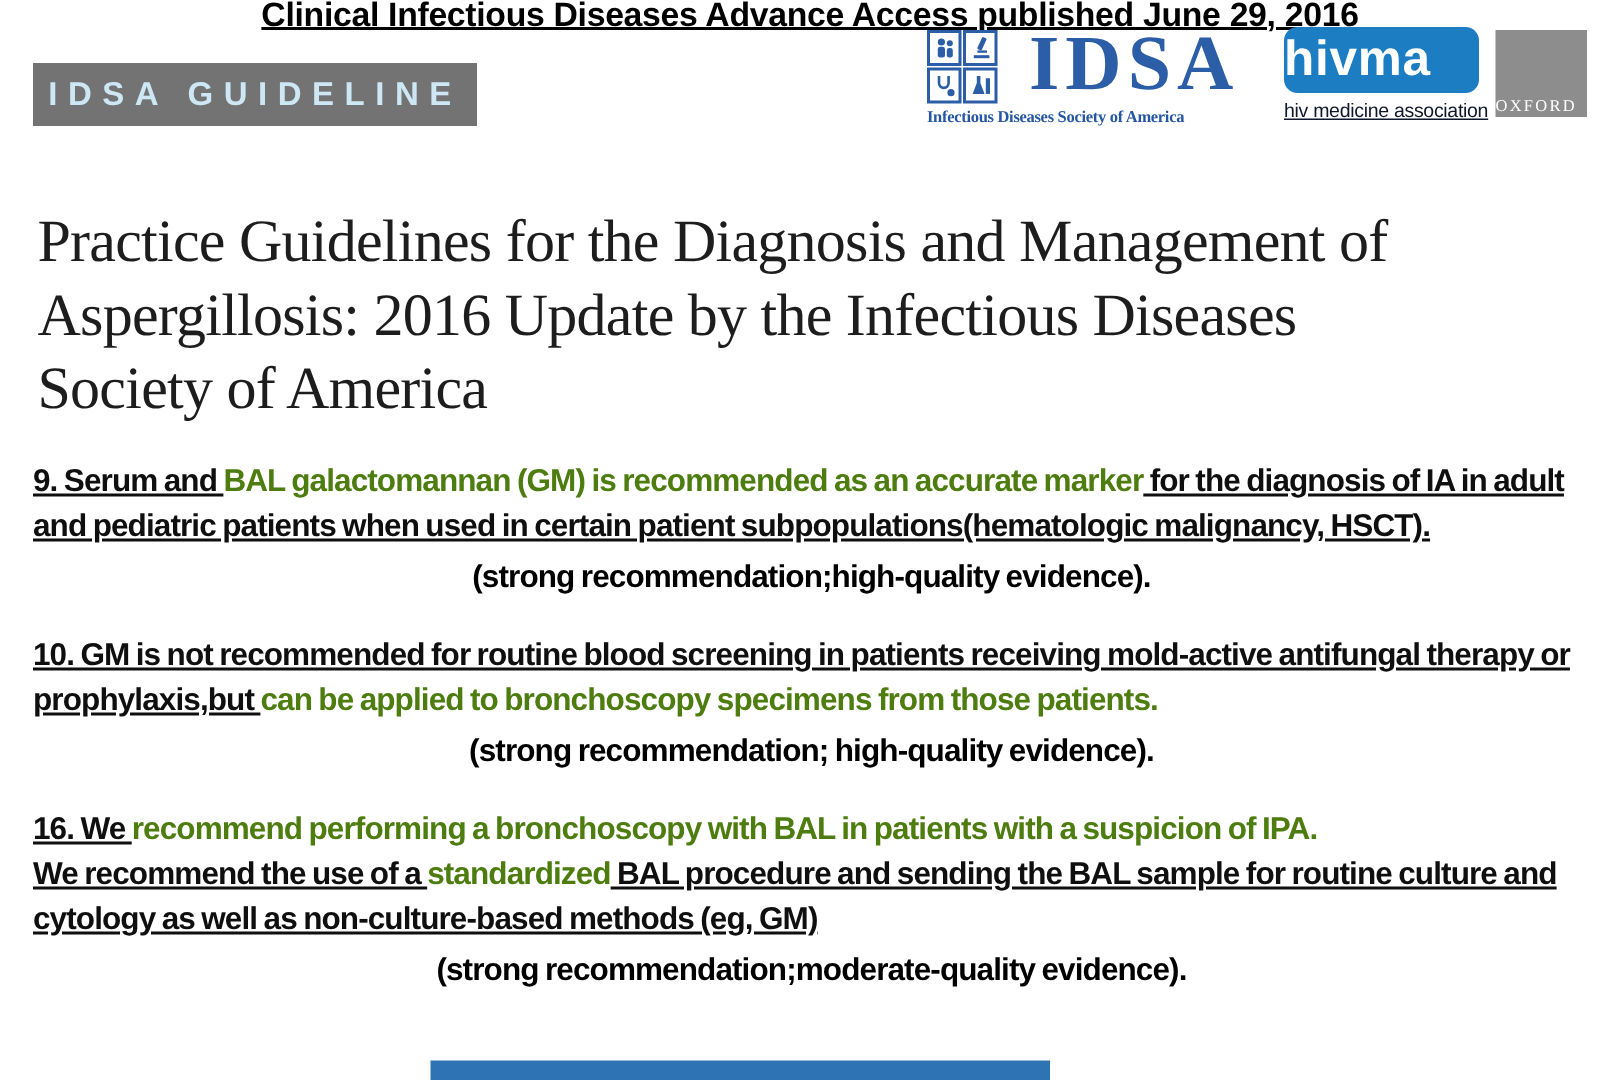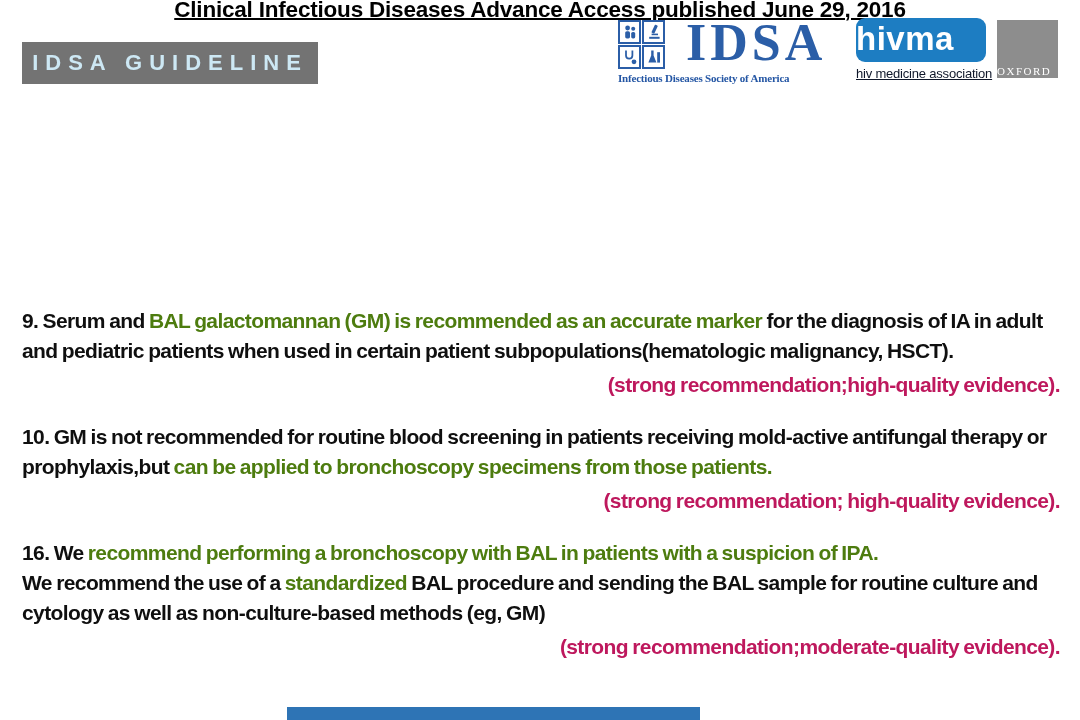--- a/index.html
+++ b/index.html
@@ -63,24 +63,24 @@
     font-family:"Liberation Serif", serif; font-size:40px; line-height:49px;
     color:#1d1d1d; letter-spacing:-0.5px;
   }
 
   
   .rec {
     position:absolute; left:22px; width:1038px;
     font-weight:bold; font-size:21px; line-height:30px;
     letter-spacing:-0.6px; word-spacing:-1px; color:#0f0f0f;
   }
-  .rec .blk { color:#0f0f0f; }
+  .rec .blk { color:#0f0f0f;text-decoration:underline; }
   .rec .red { color:#4d7c0f; }
   .grade {
-    display:block; text-align:right; color:#be185d; margin-top:4px;
+    display:block; text-align:center; color:#000000; margin-top:4px;
   }
   #rec-0 { top:306px; }
   #rec-1 { top:422px; }
   #rec-2 { top:538px; }
 
   
   .bottom-bar {
     position:absolute; left:287px; top:707px; width:413px; height:13px;
     background:#2e74b5;
   }
@@ -131,20 +131,25 @@
 
   <div class="hivma-logo">
     <div class="hivma-box">hivma</div>
     <div class="hivma-sub">hiv medicine association</div>
   </div>
 
   <div class="oxford-box">
     <span>OXFORD</span>
   </div>
 
+  <div class="paper-title">
+      <div>Practice Guidelines for the Diagnosis and Management of</div>
+      <div>Aspergillosis: 2016 Update by the Infectious Diseases</div>
+      <div>Society of America</div>
+    </div>
 
   <div class="rec" id="rec-0"><span class="blk">9. Serum and </span><span class="red">BAL galactomannan (GM) is recommended as an accurate marker</span><span class="blk"> for the diagnosis of IA in adult and pediatric patients when used in certain patient subpopulations(hematologic malignancy, HSCT).</span><span class="grade">(strong recommendation;high-quality evidence).</span></div>
   <div class="rec" id="rec-1"><span class="blk">10. GM is not recommended for routine blood screening in patients receiving mold-active antifungal therapy or prophylaxis,but </span><span class="red">can be applied to bronchoscopy specimens from those patients.</span><span class="grade">(strong recommendation; high-quality evidence).</span></div>
   <div class="rec" id="rec-2"><span class="blk">16. We </span><span class="red">recommend performing a bronchoscopy with BAL in patients with a suspicion of IPA.</span><br><span class="blk">We recommend the use of a </span><span class="red">standardized</span><span class="blk"> BAL procedure and sending the BAL sample for routine culture and cytology as well as non-culture-based methods (eg, GM)</span><span class="grade">(strong recommendation;moderate-quality evidence).</span></div>
 
   <div class="bottom-bar"></div>
 
 </div>
 
 </body></html>

